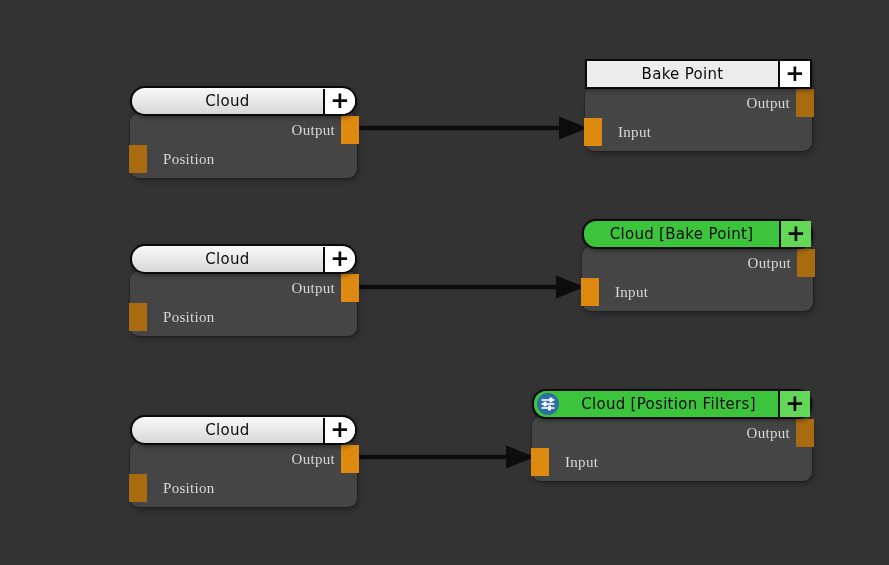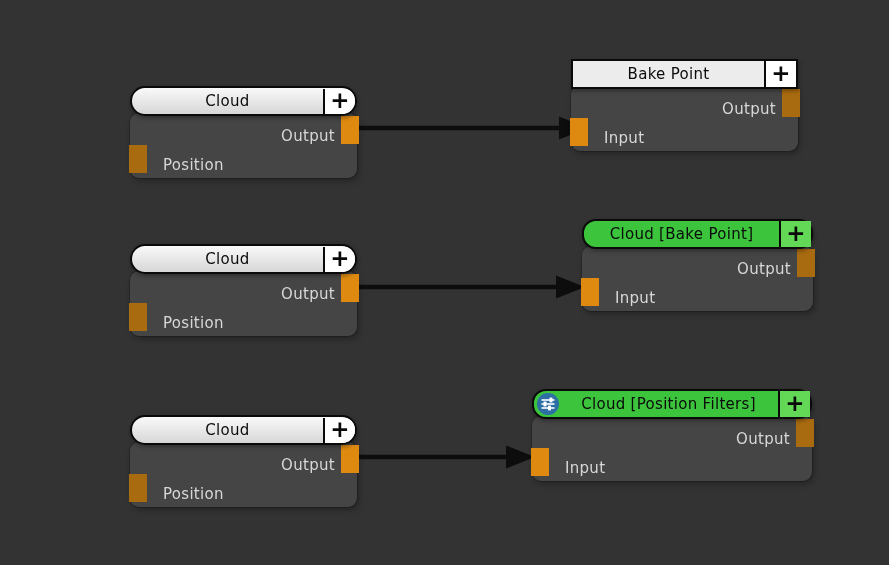--- a/index.html
+++ b/index.html
@@ -26,21 +26,21 @@
     border-left:2px solid #0a0a0a;font-size:23px;font-weight:bold;color:#0a0a0a;
     line-height:1;padding-bottom:2px;cursor:pointer;
   }
   .plus-btn.light{background:#ffffff;}
   .plus-btn.green{background:#63d857;}
   .node-body{
     position:relative;z-index:2;margin-top:-3px;background:#454545;
     border-radius:9px;padding-top:3px;padding-bottom:4px;
     box-shadow:0 0 0 1px rgba(0,0,0,0.18), 2px 3px 6px rgba(0,0,0,0.30);
   }
-  .sock-row{position:relative;height:29px;display:flex;align-items:flex-end;}
+  .sock-row{position:relative;height:29px;display:flex;align-items:center;font-family:Liberation Serif, serif;}
   .sock-label{font-size:15px;color:#d8d8d8;letter-spacing:0.3px;}
   .sock-label.right-side{margin-left:auto;padding-right:22px;}
   .sock-label.left-side{padding-left:33px;}
   .socket{position:absolute;top:0;width:18px;height:28px;}
   .socket.right{right:-2px;}
   .socket.left{left:-1px;}
   .socket.connected{background:#de8a10;}
   .socket.unconnected{background:#a96b10;}
   .header-icon{display:flex;align-items:center;padding-left:3px;}
 </style>
@@ -72,21 +72,21 @@
       <span class="sock-label right-side">Output</span>
       <span class="socket right connected"></span>
     </div>
     <div class="sock-row">
       <span class="socket left unconnected"></span>
       <span class="sock-label left-side">Position</span>
     </div>
   </div>
 </div>
 
-<div class="node" style="left:571px;top:59px;width:227px;">
+<div class="node" style="left:585px;top:59px;width:227px;">
   <div class="node-header rect-light">
     <span class="node-title">Bake Point</span>
     <span class="plus-btn light">+</span>
   </div>
   <div class="node-body">
     <div class="sock-row">
       <span class="sock-label right-side">Output</span>
       <span class="socket right unconnected"></span>
     </div>
     <div class="sock-row">

